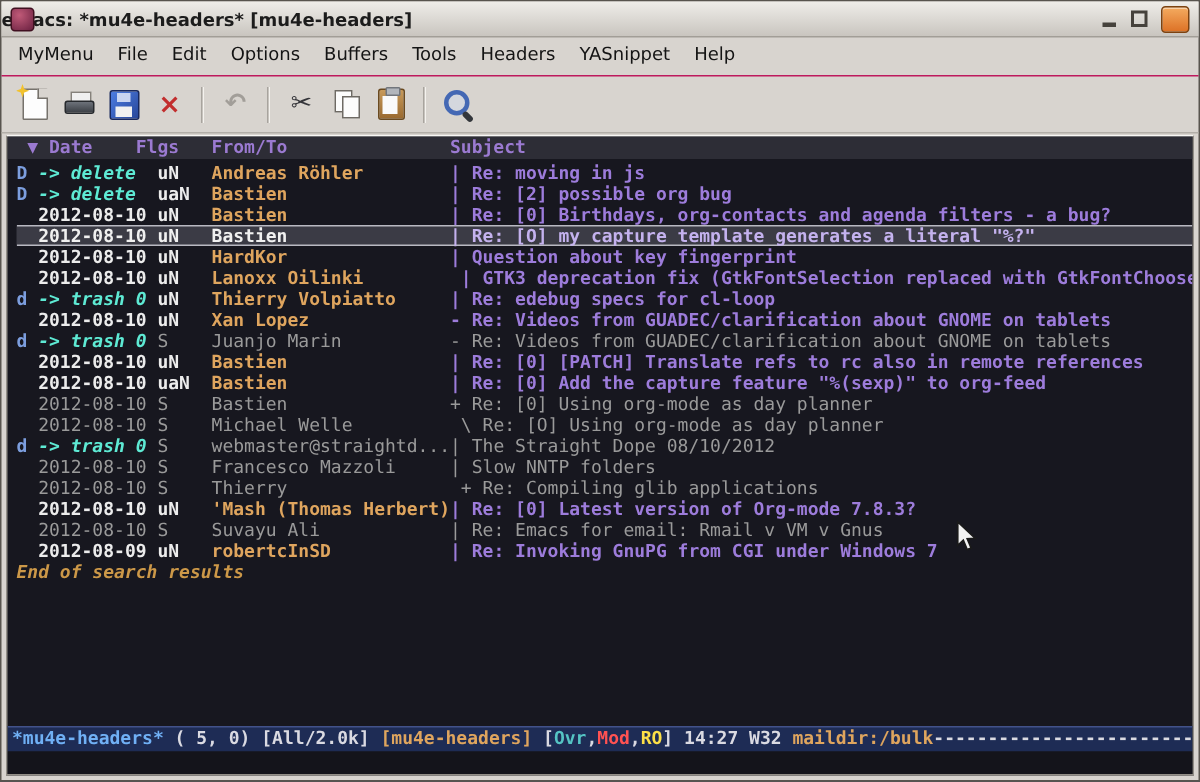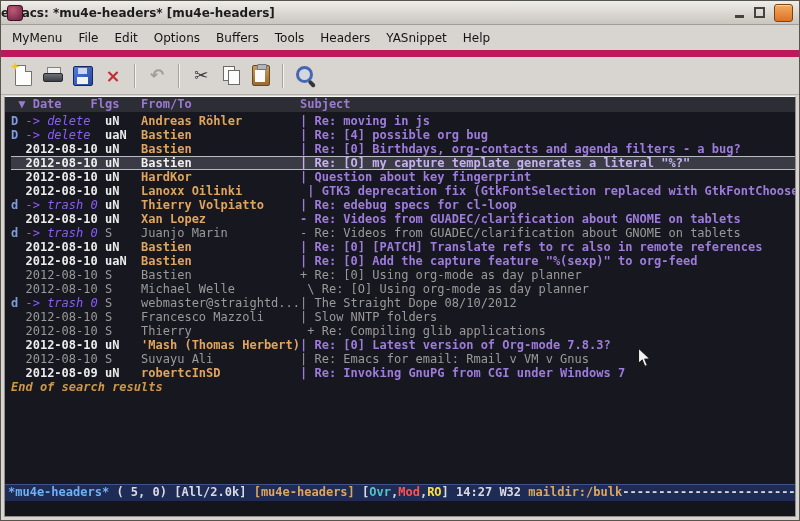--- a/index.html
+++ b/index.html
@@ -10,21 +10,21 @@
   .titlebar{flex:0 0 23px;height:23px;background:linear-gradient(#efede9,#c9c5bf);border-bottom:1px solid #a29e97;display:flex;align-items:center;padding:0 6px;position:relative}
   .title{position:absolute;left:0;right:0;font-size:12px;font-weight:bold;color:#1c1c1c;pointer-events:none}
   .window-icon{width:14px;height:14px;border-radius:3px;background:radial-gradient(circle at 35% 30%,#c05a78,#6a2040);border:1px solid #401020;z-index:1}
   .window-controls{margin-left:auto;display:flex;align-items:center;gap:9px;z-index:1}
   .wc-min{width:11px;height:11px;position:relative}
   .wc-min::after{content:"";position:absolute;left:1px;bottom:0;width:9px;height:3px;background:#46423c}
   .wc-max{width:11px;height:11px;border:2px solid #46423c;box-sizing:border-box;background:transparent}
   .wc-close{width:17px;height:16px;border-radius:3px;background:linear-gradient(#f4ab60,#dd7226);border:1px solid #7c4210;box-shadow:inset 0 1px 0 rgba(255,255,255,.45)}
 
   
-  .menubar{flex:0 0 25px;display:flex;align-items:center;padding:0 3px;font-size:12px;color:#141414;border-bottom:7px solid #be185d}
+  .menubar{flex:0 0 25px;display:flex;align-items:flex-start;padding:0 3px;font-size:12px;color:#141414;border-bottom:1px solid #be185d}
   .menu-item{padding:4px 8px;cursor:default}
 
   
   .toolbar{flex:0 0 37px;display:flex;align-items:center;padding:0 7px;border-bottom:1px solid #b2aea8}
   .tbtn{width:30px;height:30px;display:flex;align-items:center;justify-content:center;border-radius:3px}
   .tbtn.disabled{opacity:.5}
   .tsep{width:0;height:24px;border-left:1px solid #a8a49e;border-right:1px solid #f4f2ee;margin:0 6px}
   .ticon{display:inline-block;position:relative}
   .i-new-file{width:15px;height:19px;background:#fdfdfd;border:1px solid #76726c;border-radius:1px}
   .i-new-file::before{content:"";position:absolute;left:-5px;top:-4px;width:9px;height:9px;background:#f2c22e;clip-path:polygon(50% 0,63% 37%,100% 50%,63% 63%,50% 100%,37% 63%,0 50%,37% 37%)}
@@ -53,21 +53,21 @@
   .header-line{flex:0 0 15px;background:#2d2d36;color:#9b7ad1;font:bold 12px/15px "DejaVu Sans Mono",monospace;white-space:pre;overflow:hidden;padding-left:6px}
   .buffer{flex:1;overflow:hidden;font:bold 12px/14px "DejaVu Sans Mono",monospace;padding:2px 0 0 6px}
   .row{height:14px;white-space:pre}
   .row.read span,.row.marked-read span{font-weight:normal;color:#9a9a9a}
   .row.unread .date,.row.unread .flags{color:#ececec}
   .row.unread .from{color:#dfa55e}
   .row.unread .subject,.row.unread .sep{color:#9d7cdb}
   .row.marked-unread .flags{color:#ececec}
   .row.marked-unread .from{color:#dfa55e}
   .row.marked-unread .subject,.row.marked-unread .sep{color:#9d7cdb}
-  .row.marked-unread .date,.row.marked-read .date{color:#8b5cf6;font-style:italic;font-weight:normal}
+  .row.marked-unread .date,.row.marked-read .date{color:#5eead4;font-style:italic;font-weight:bold}
   .row span.mark{color:#7c9ede;font-weight:bold}
   .row.current-unread{background:#3b3b45;box-shadow:inset 0 1px 0 #b9b9c2,inset 0 -1px 0 #b9b9c2}
   .row.current-unread .date,.row.current-unread .flags,.row.current-unread .from{color:#f0f0f0}
   .row.current-unread .subject,.row.current-unread .sep{color:#c4b2ee}
   .end-line{height:14px;white-space:pre;color:#cc9848;font-style:italic}
   .mode-line{flex:0 0 16px;background:#1e2c55;border-top:1px solid #42528a;font:bold 12px/15px "DejaVu Sans Mono",monospace;white-space:pre;overflow:hidden;color:#dadae2;padding-left:3px}
   .seg-bufname{color:#70b0f5}
   .seg-mode{color:#dfa55e}
   .seg-ovr{color:#55c4c4}
   .seg-mod{color:#ff5252}
@@ -134,21 +134,21 @@
       <span class="tsep"></span>
       <span class="tbtn">
         <span class="ticon i-search"></span>
       </span>
     </div>
 
   <div class="content">
     <div class="header-line"> ▼ Date    Flgs   From/To               Subject</div>
     <div class="buffer">
         <div class="row marked-unread"><span class="mark">D </span><span class="date">-&gt; delete  </span><span class="flags">uN   </span><span class="from">Andreas Röhler        </span><span class="sep">| </span><span class="subject">Re: moving in js</span></div>
-        <div class="row marked-unread"><span class="mark">D </span><span class="date">-&gt; delete  </span><span class="flags">uaN  </span><span class="from">Bastien               </span><span class="sep">| </span><span class="subject">Re: [4] possible org bug</span></div>
+        <div class="row marked-unread"><span class="mark">D </span><span class="date">-&gt; delete  </span><span class="flags">uaN  </span><span class="from">Bastien               </span><span class="sep">| </span><span class="subject">Re: [2] possible org bug</span></div>
         <div class="row unread"><span class="mark">  </span><span class="date">2012-08-10 </span><span class="flags">uN   </span><span class="from">Bastien               </span><span class="sep">| </span><span class="subject">Re: [0] Birthdays, org-contacts and agenda filters - a bug?</span></div>
         <div class="row current-unread"><span class="mark">  </span><span class="date">2012-08-10 </span><span class="flags">uN   </span><span class="from">Bastien               </span><span class="sep">| </span><span class="subject">Re: [O] my capture template generates a literal "%?"</span></div>
         <div class="row unread"><span class="mark">  </span><span class="date">2012-08-10 </span><span class="flags">uN   </span><span class="from">HardKor               </span><span class="sep">| </span><span class="subject">Question about key fingerprint</span></div>
         <div class="row unread"><span class="mark">  </span><span class="date">2012-08-10 </span><span class="flags">uN   </span><span class="from">Lanoxx Oilinki         </span><span class="sep">| </span><span class="subject">GTK3 deprecation fix (GtkFontSelection replaced with GtkFontChooser)</span></div>
         <div class="row marked-unread"><span class="mark">d </span><span class="date">-&gt; trash 0 </span><span class="flags">uN   </span><span class="from">Thierry Volpiatto     </span><span class="sep">| </span><span class="subject">Re: edebug specs for cl-loop</span></div>
         <div class="row unread"><span class="mark">  </span><span class="date">2012-08-10 </span><span class="flags">uN   </span><span class="from">Xan Lopez             </span><span class="sep">- </span><span class="subject">Re: Videos from GUADEC/clarification about GNOME on tablets</span></div>
         <div class="row marked-read"><span class="mark">d </span><span class="date">-&gt; trash 0 </span><span class="flags">S    </span><span class="from">Juanjo Marin          </span><span class="sep">- </span><span class="subject">Re: Videos from GUADEC/clarification about GNOME on tablets</span></div>
         <div class="row unread"><span class="mark">  </span><span class="date">2012-08-10 </span><span class="flags">uN   </span><span class="from">Bastien               </span><span class="sep">| </span><span class="subject">Re: [0] [PATCH] Translate refs to rc also in remote references</span></div>
         <div class="row unread"><span class="mark">  </span><span class="date">2012-08-10 </span><span class="flags">uaN  </span><span class="from">Bastien               </span><span class="sep">| </span><span class="subject">Re: [0] Add the capture feature "%(sexp)" to org-feed</span></div>
         <div class="row read"><span class="mark">  </span><span class="date">2012-08-10 </span><span class="flags">S    </span><span class="from">Bastien               </span><span class="sep">+ </span><span class="subject">Re: [0] Using org-mode as day planner</span></div>

